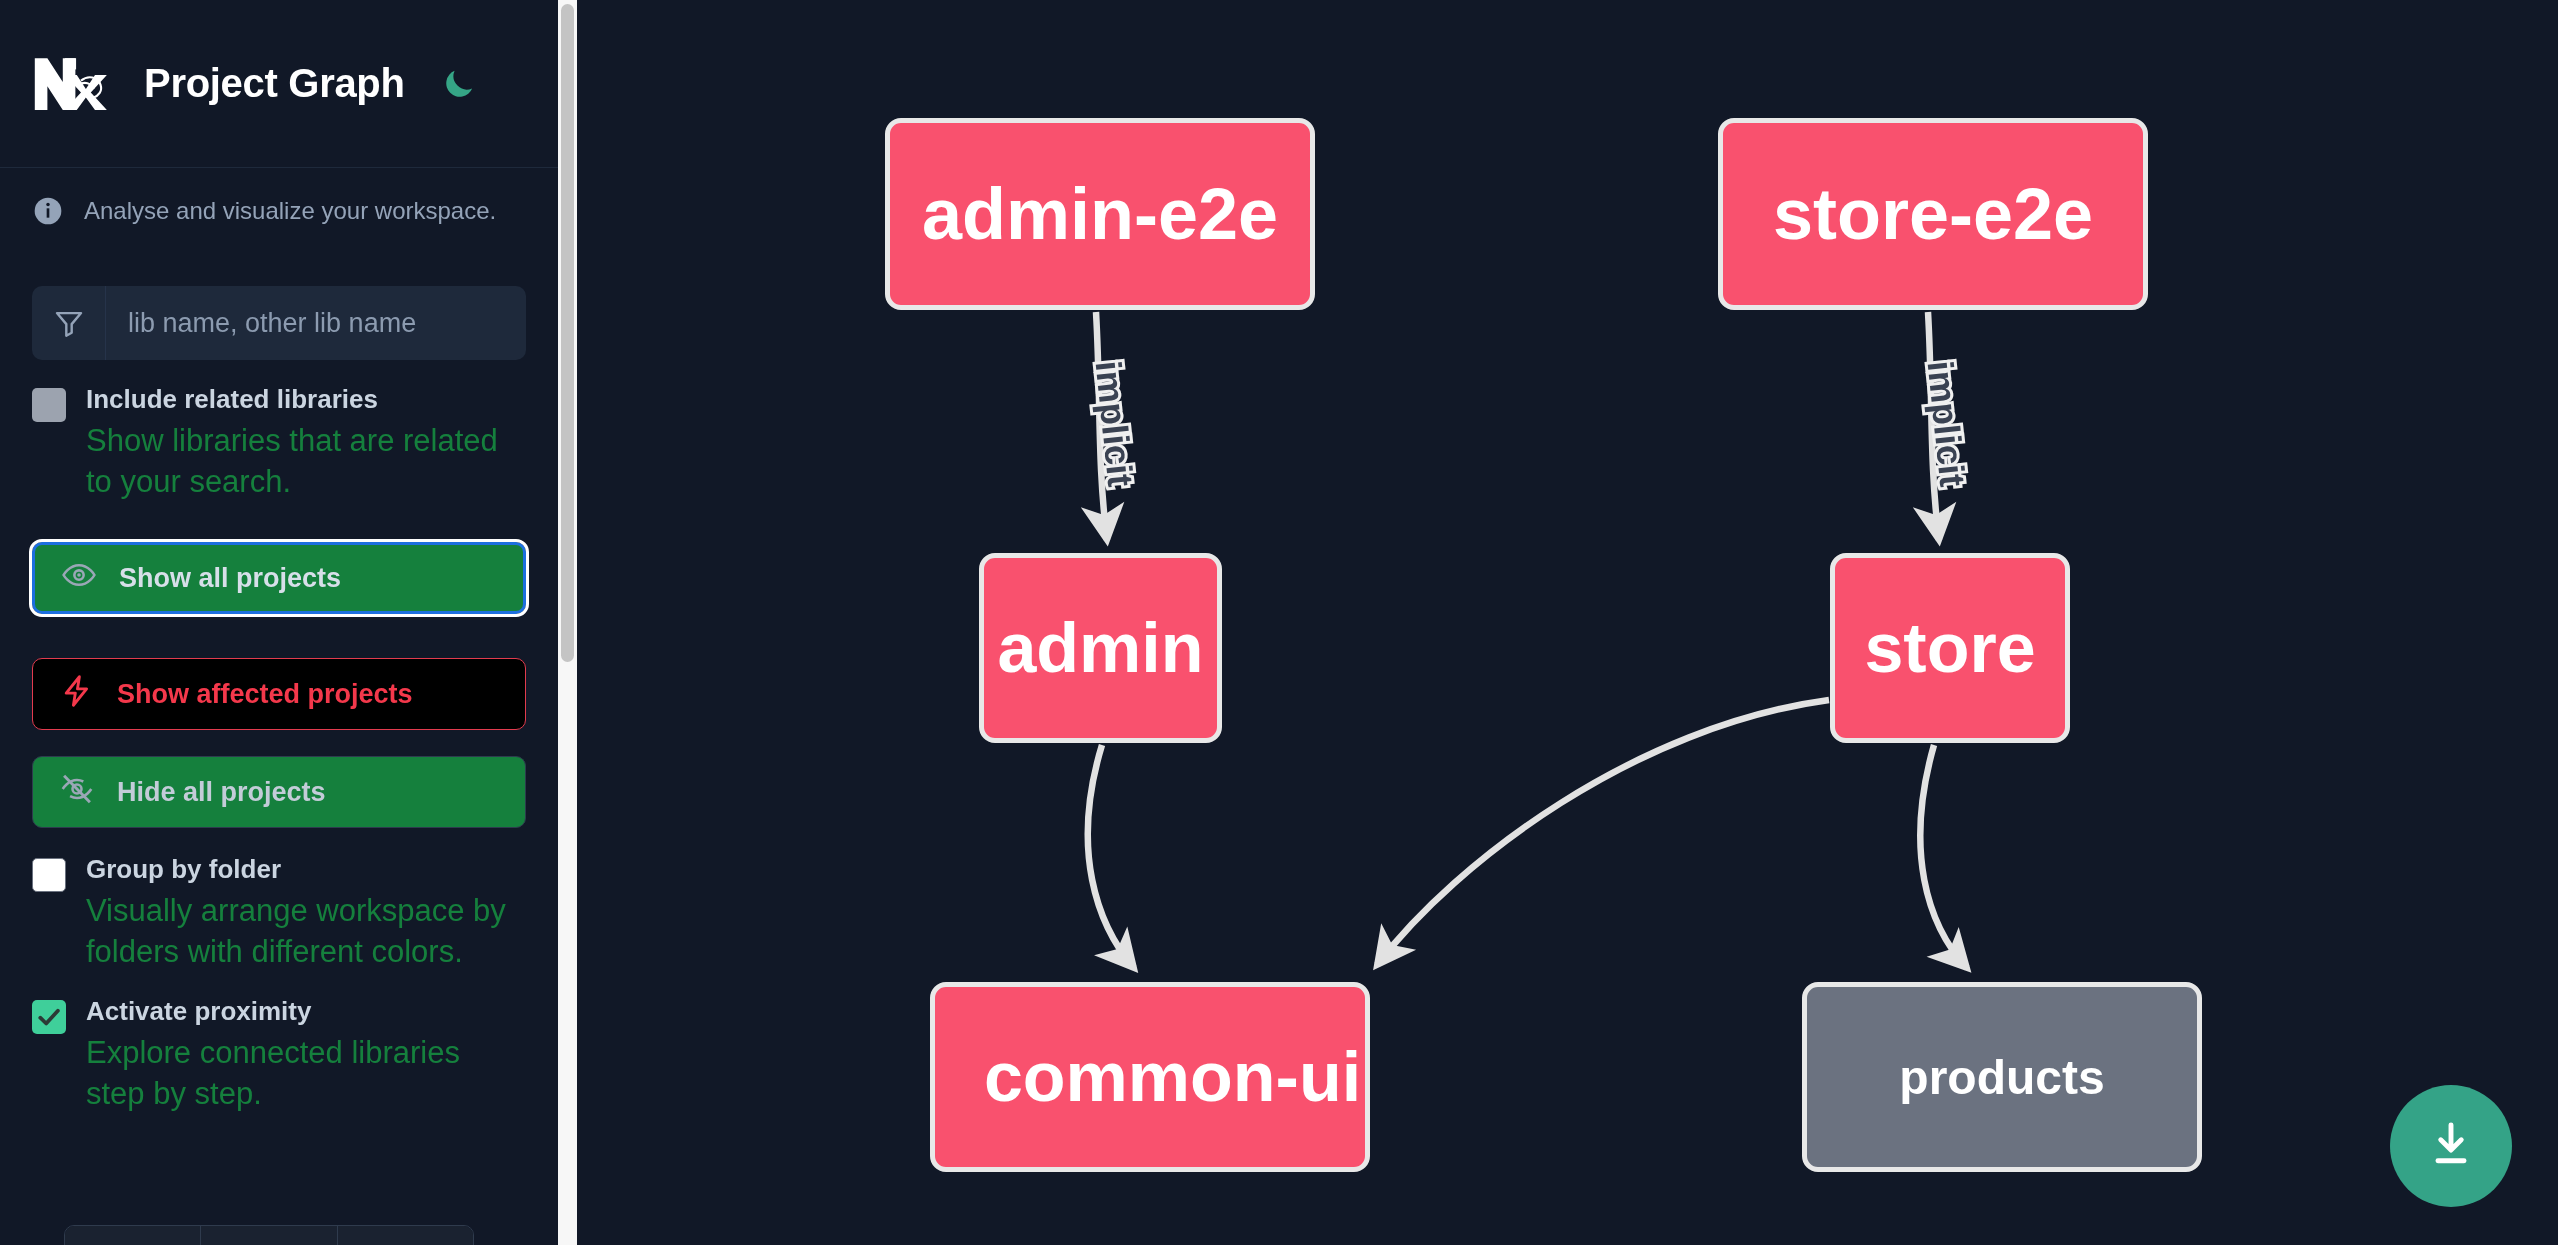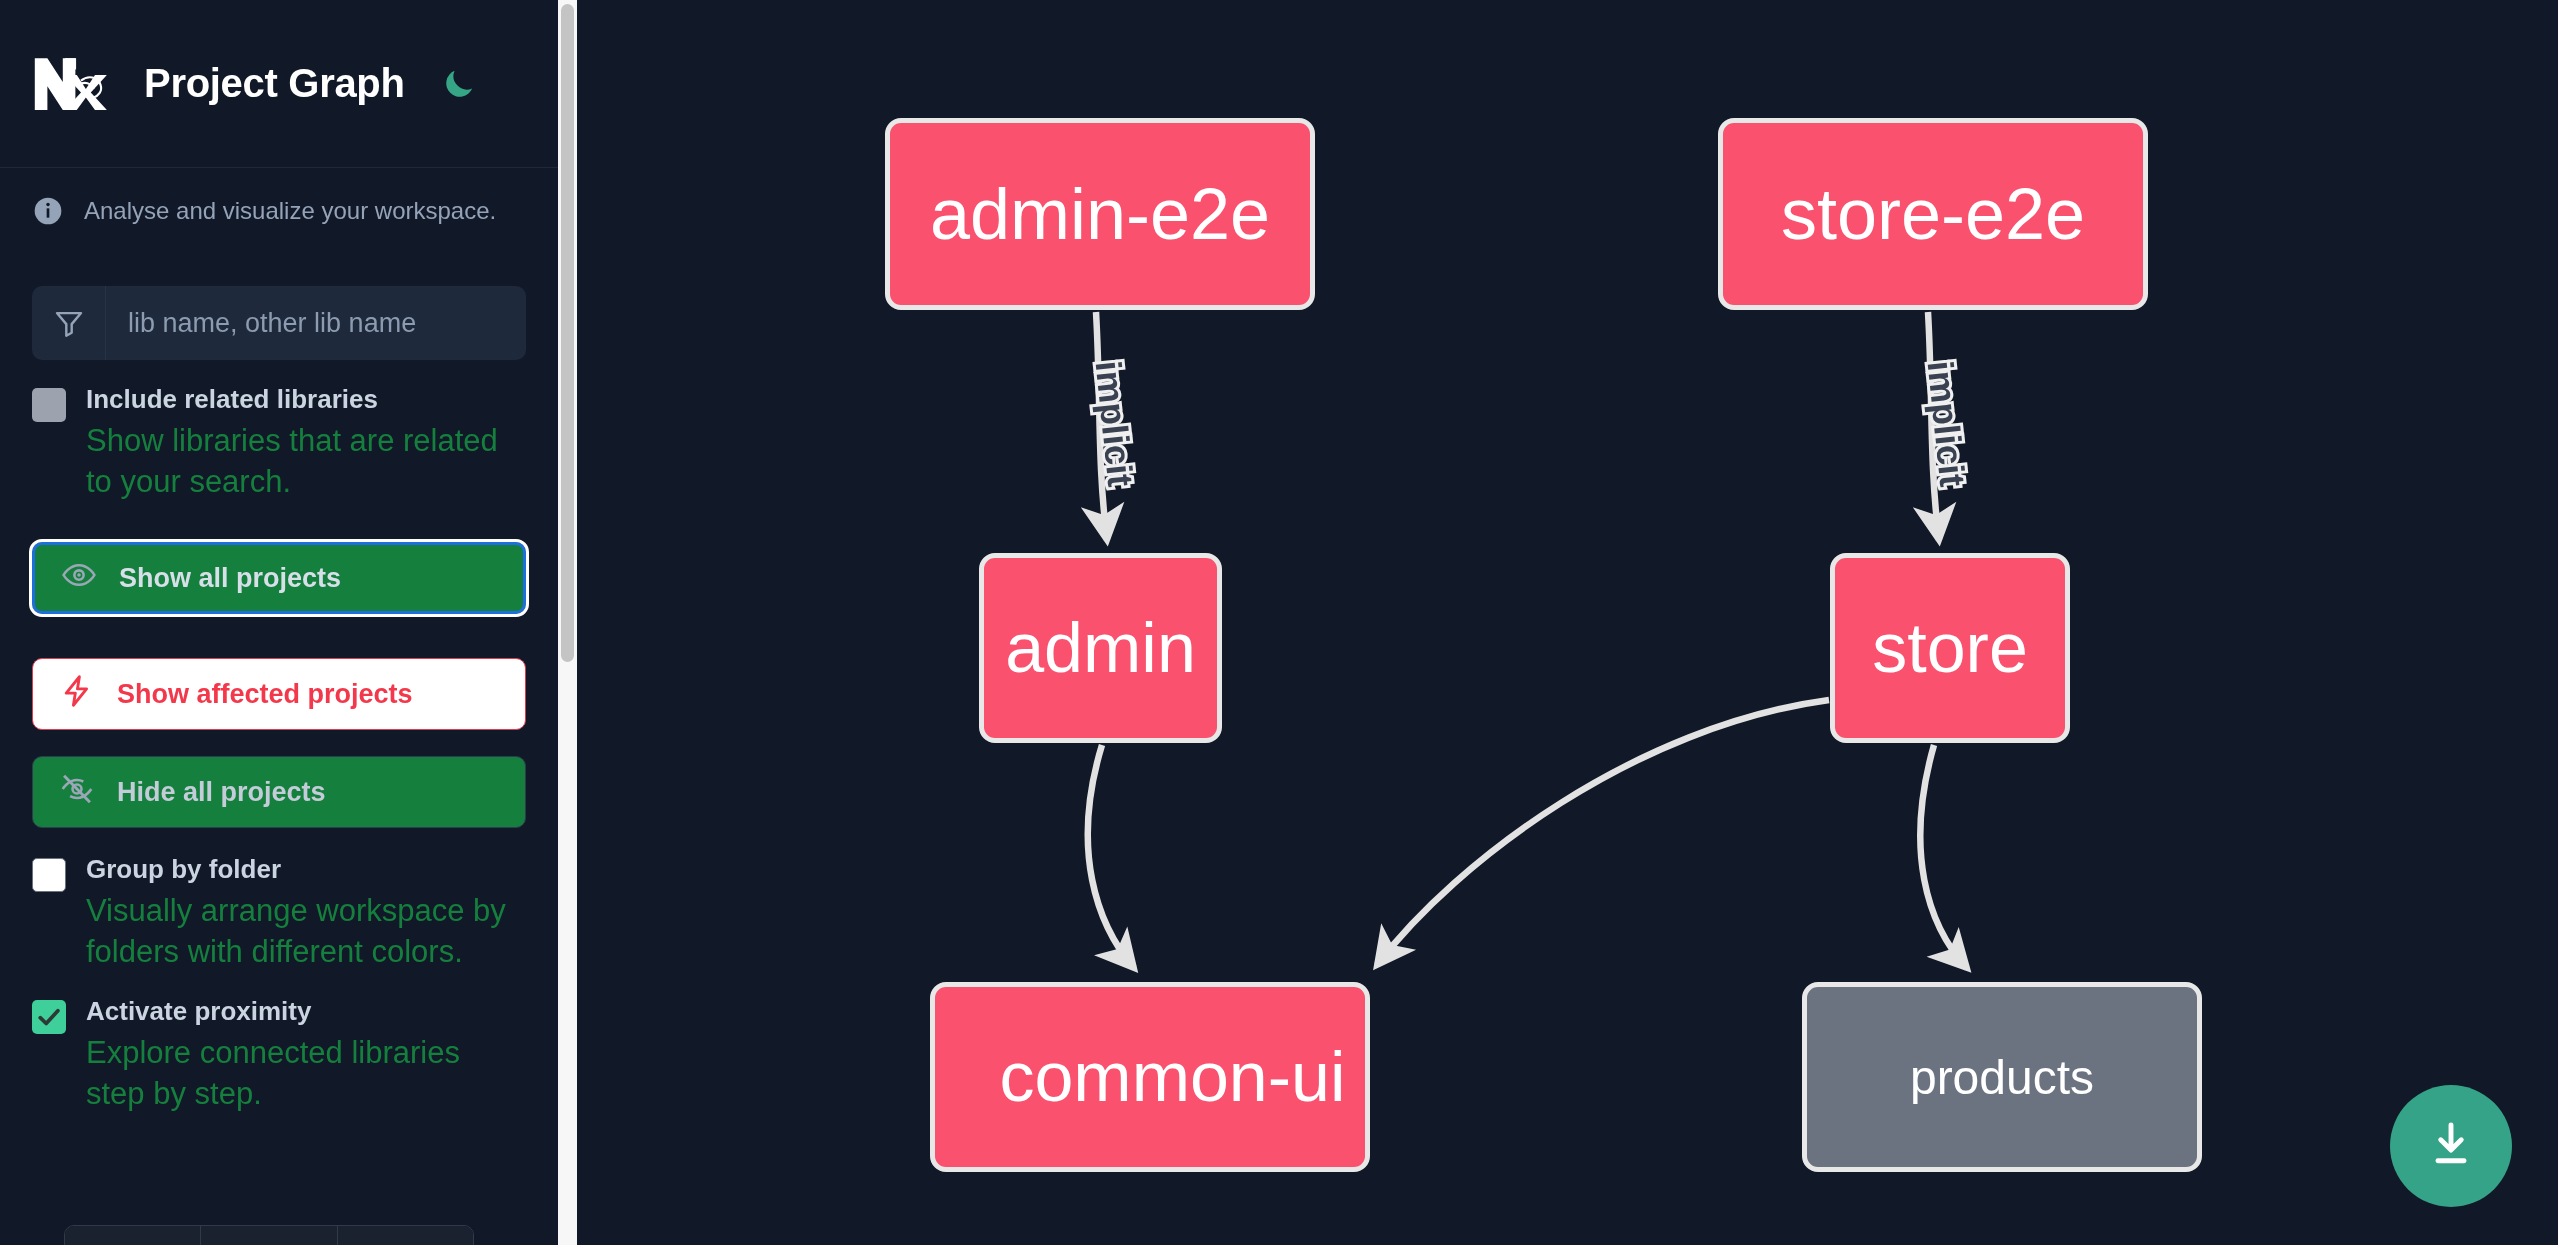--- a/index.html
+++ b/index.html
@@ -136,21 +136,21 @@
   }
   .act-btn svg { width: 36px; height: 36px; flex: 0 0 auto; }
   .act-btn.focused {
     border: 3px solid #1D6FE0;
     outline: 3px solid #FFFFFF;
     outline-offset: 0px;
   }
   .act-btn.danger {
     border: 1px solid #E23B4E;
     color: #F4384B;
-    background: #ffffff;
+    background: #000000;
     margin-top: 44px;
   }
   .act-btn.muted { color: #C3CCD8; border: 1px solid #2E3B4E; }
 
   
   #segmented {
     position: absolute;
     left: 64px; bottom: -46px;
     width: 410px; height: 66px;
     display: flex;
@@ -191,21 +191,21 @@
   }
   #graph-svg { position: absolute; left: 0; top: 0; width: 1981px; height: 1245px; }
 
   .node {
     position: absolute;
     border-radius: 16px;
     border: 5px solid #E8E8E8;
     display: flex; align-items: center; justify-content: center;
     color: #FFFFFF;
     font-family: "Liberation Sans", sans-serif;
-    font-weight: 400;
+    font-weight: 700;
     cursor: pointer;
   }
   .node.pink { background: #F9516E; }
   .node.gray { background: #6B7280; }
   .node .nlabel { white-space: nowrap; }
 
   
   #download-fab {
     position: absolute;
     right: 46px; bottom: 38px;

